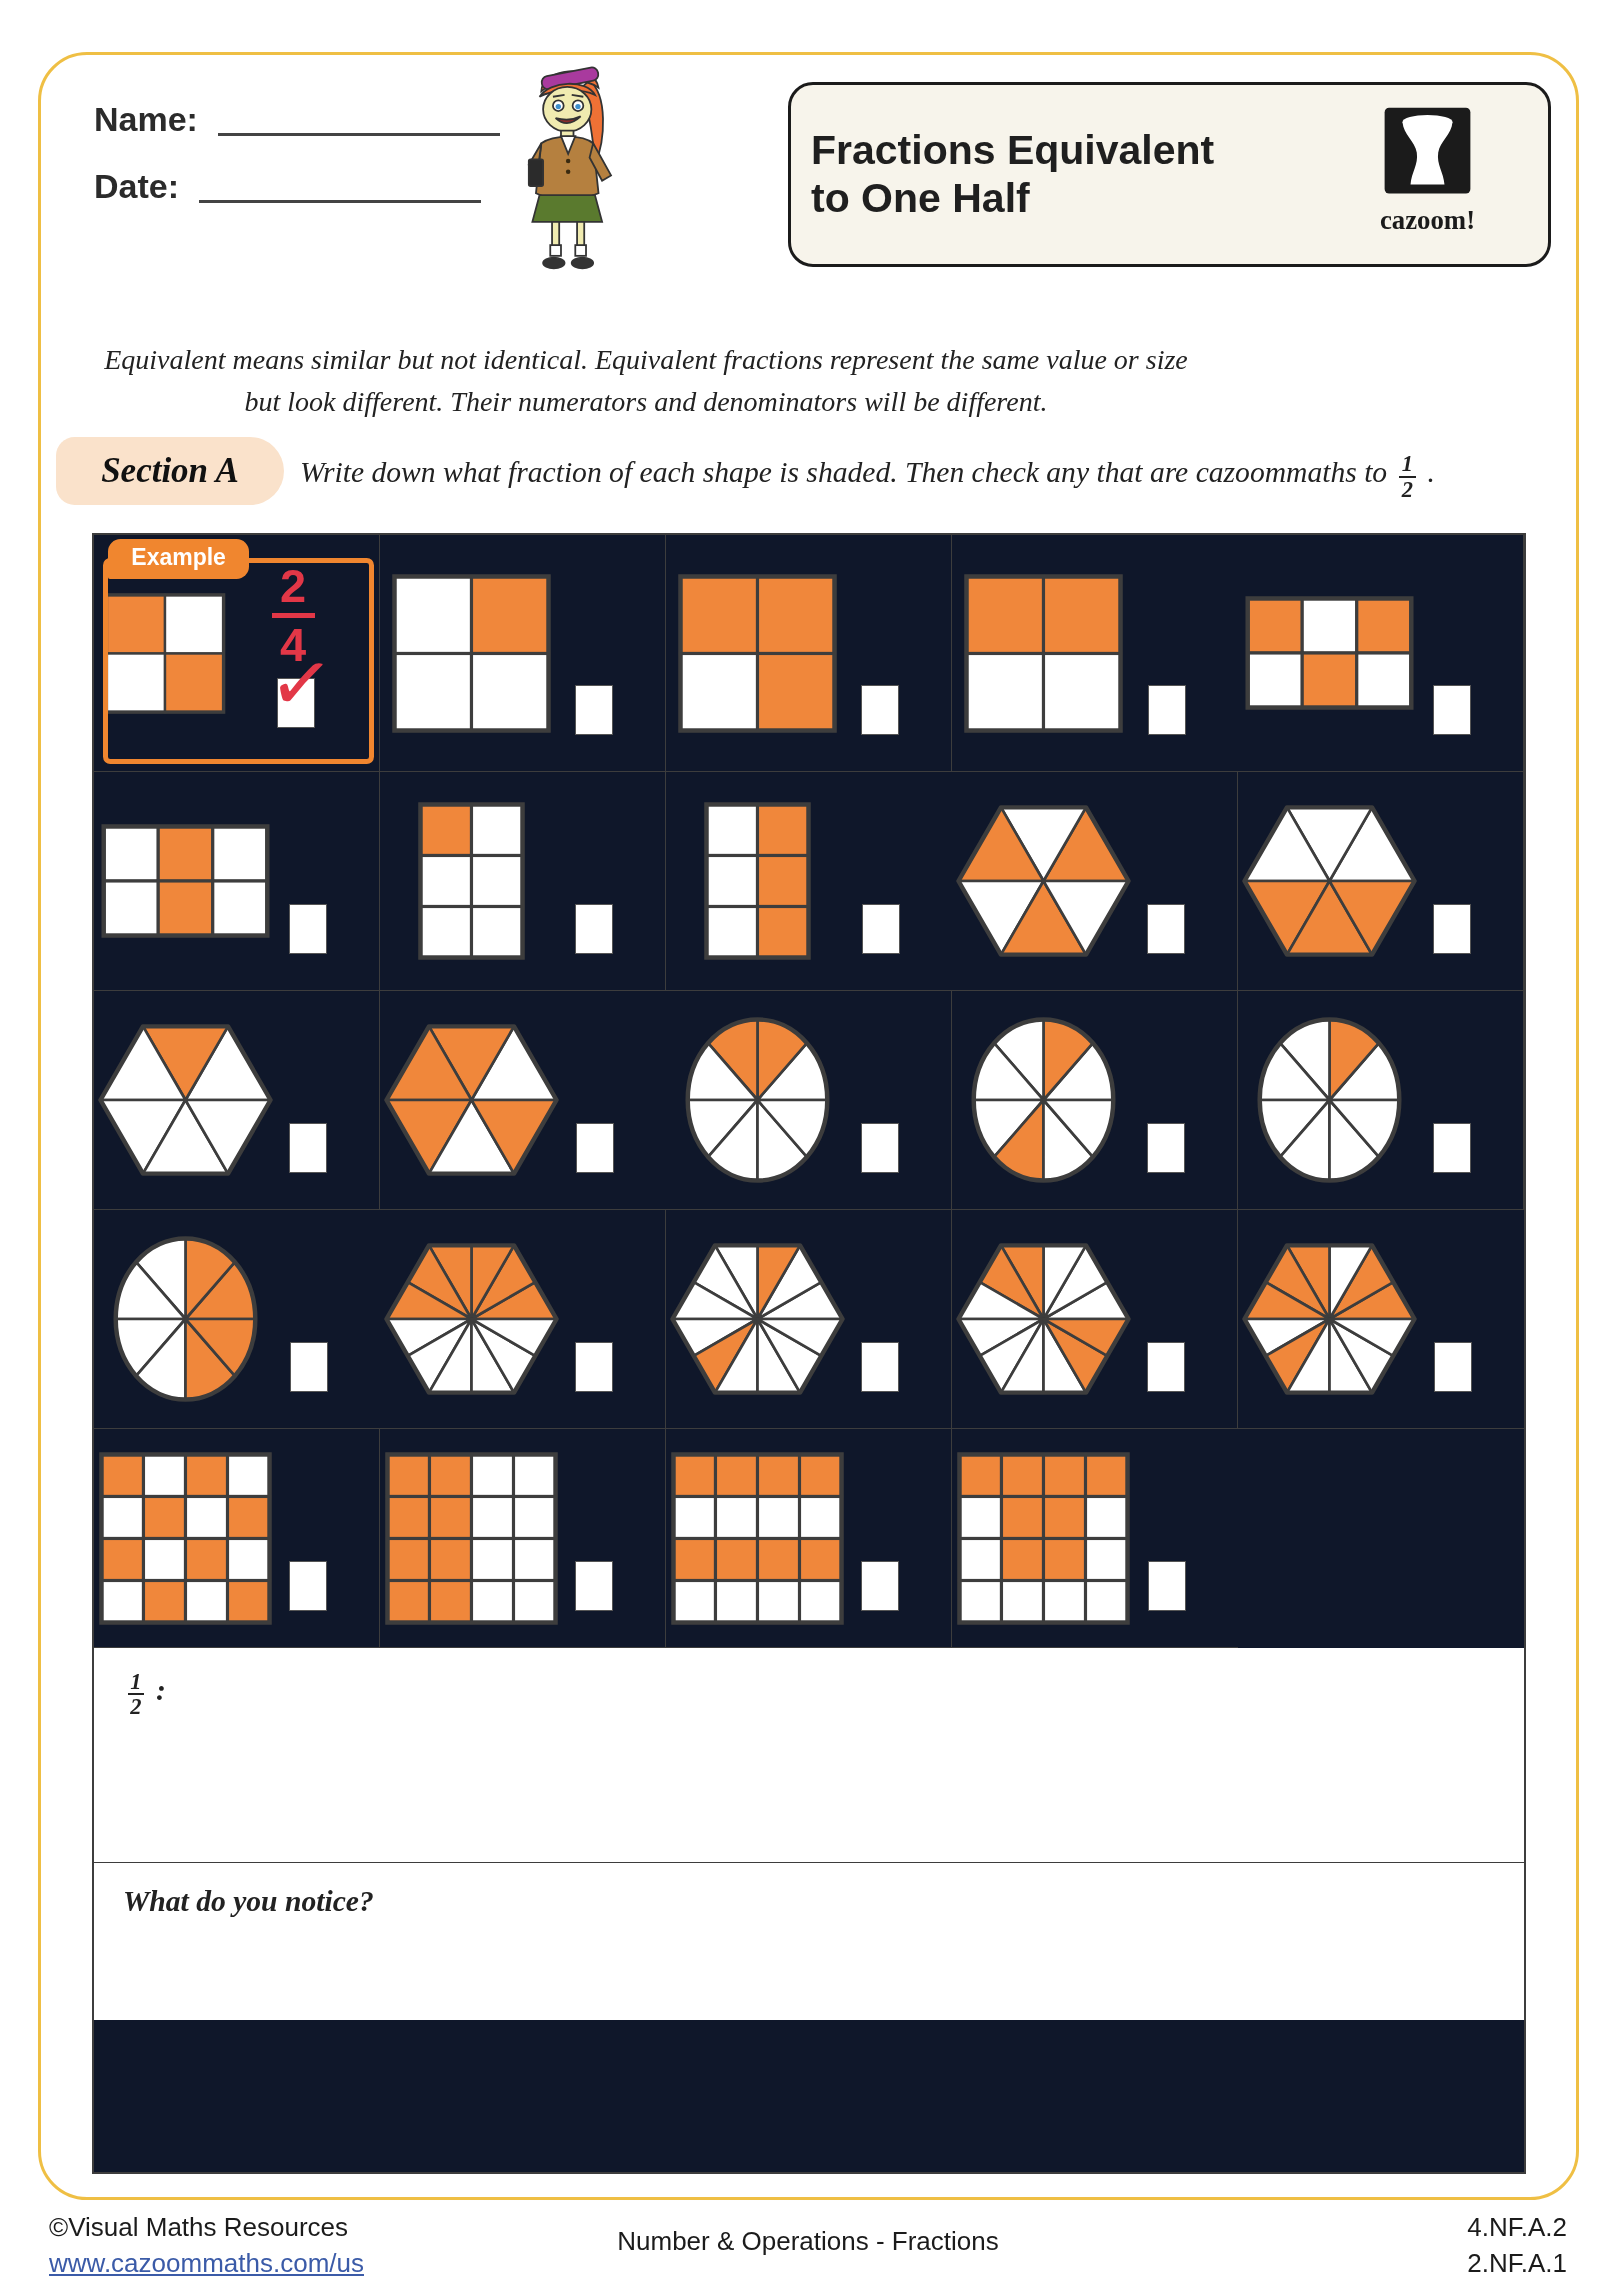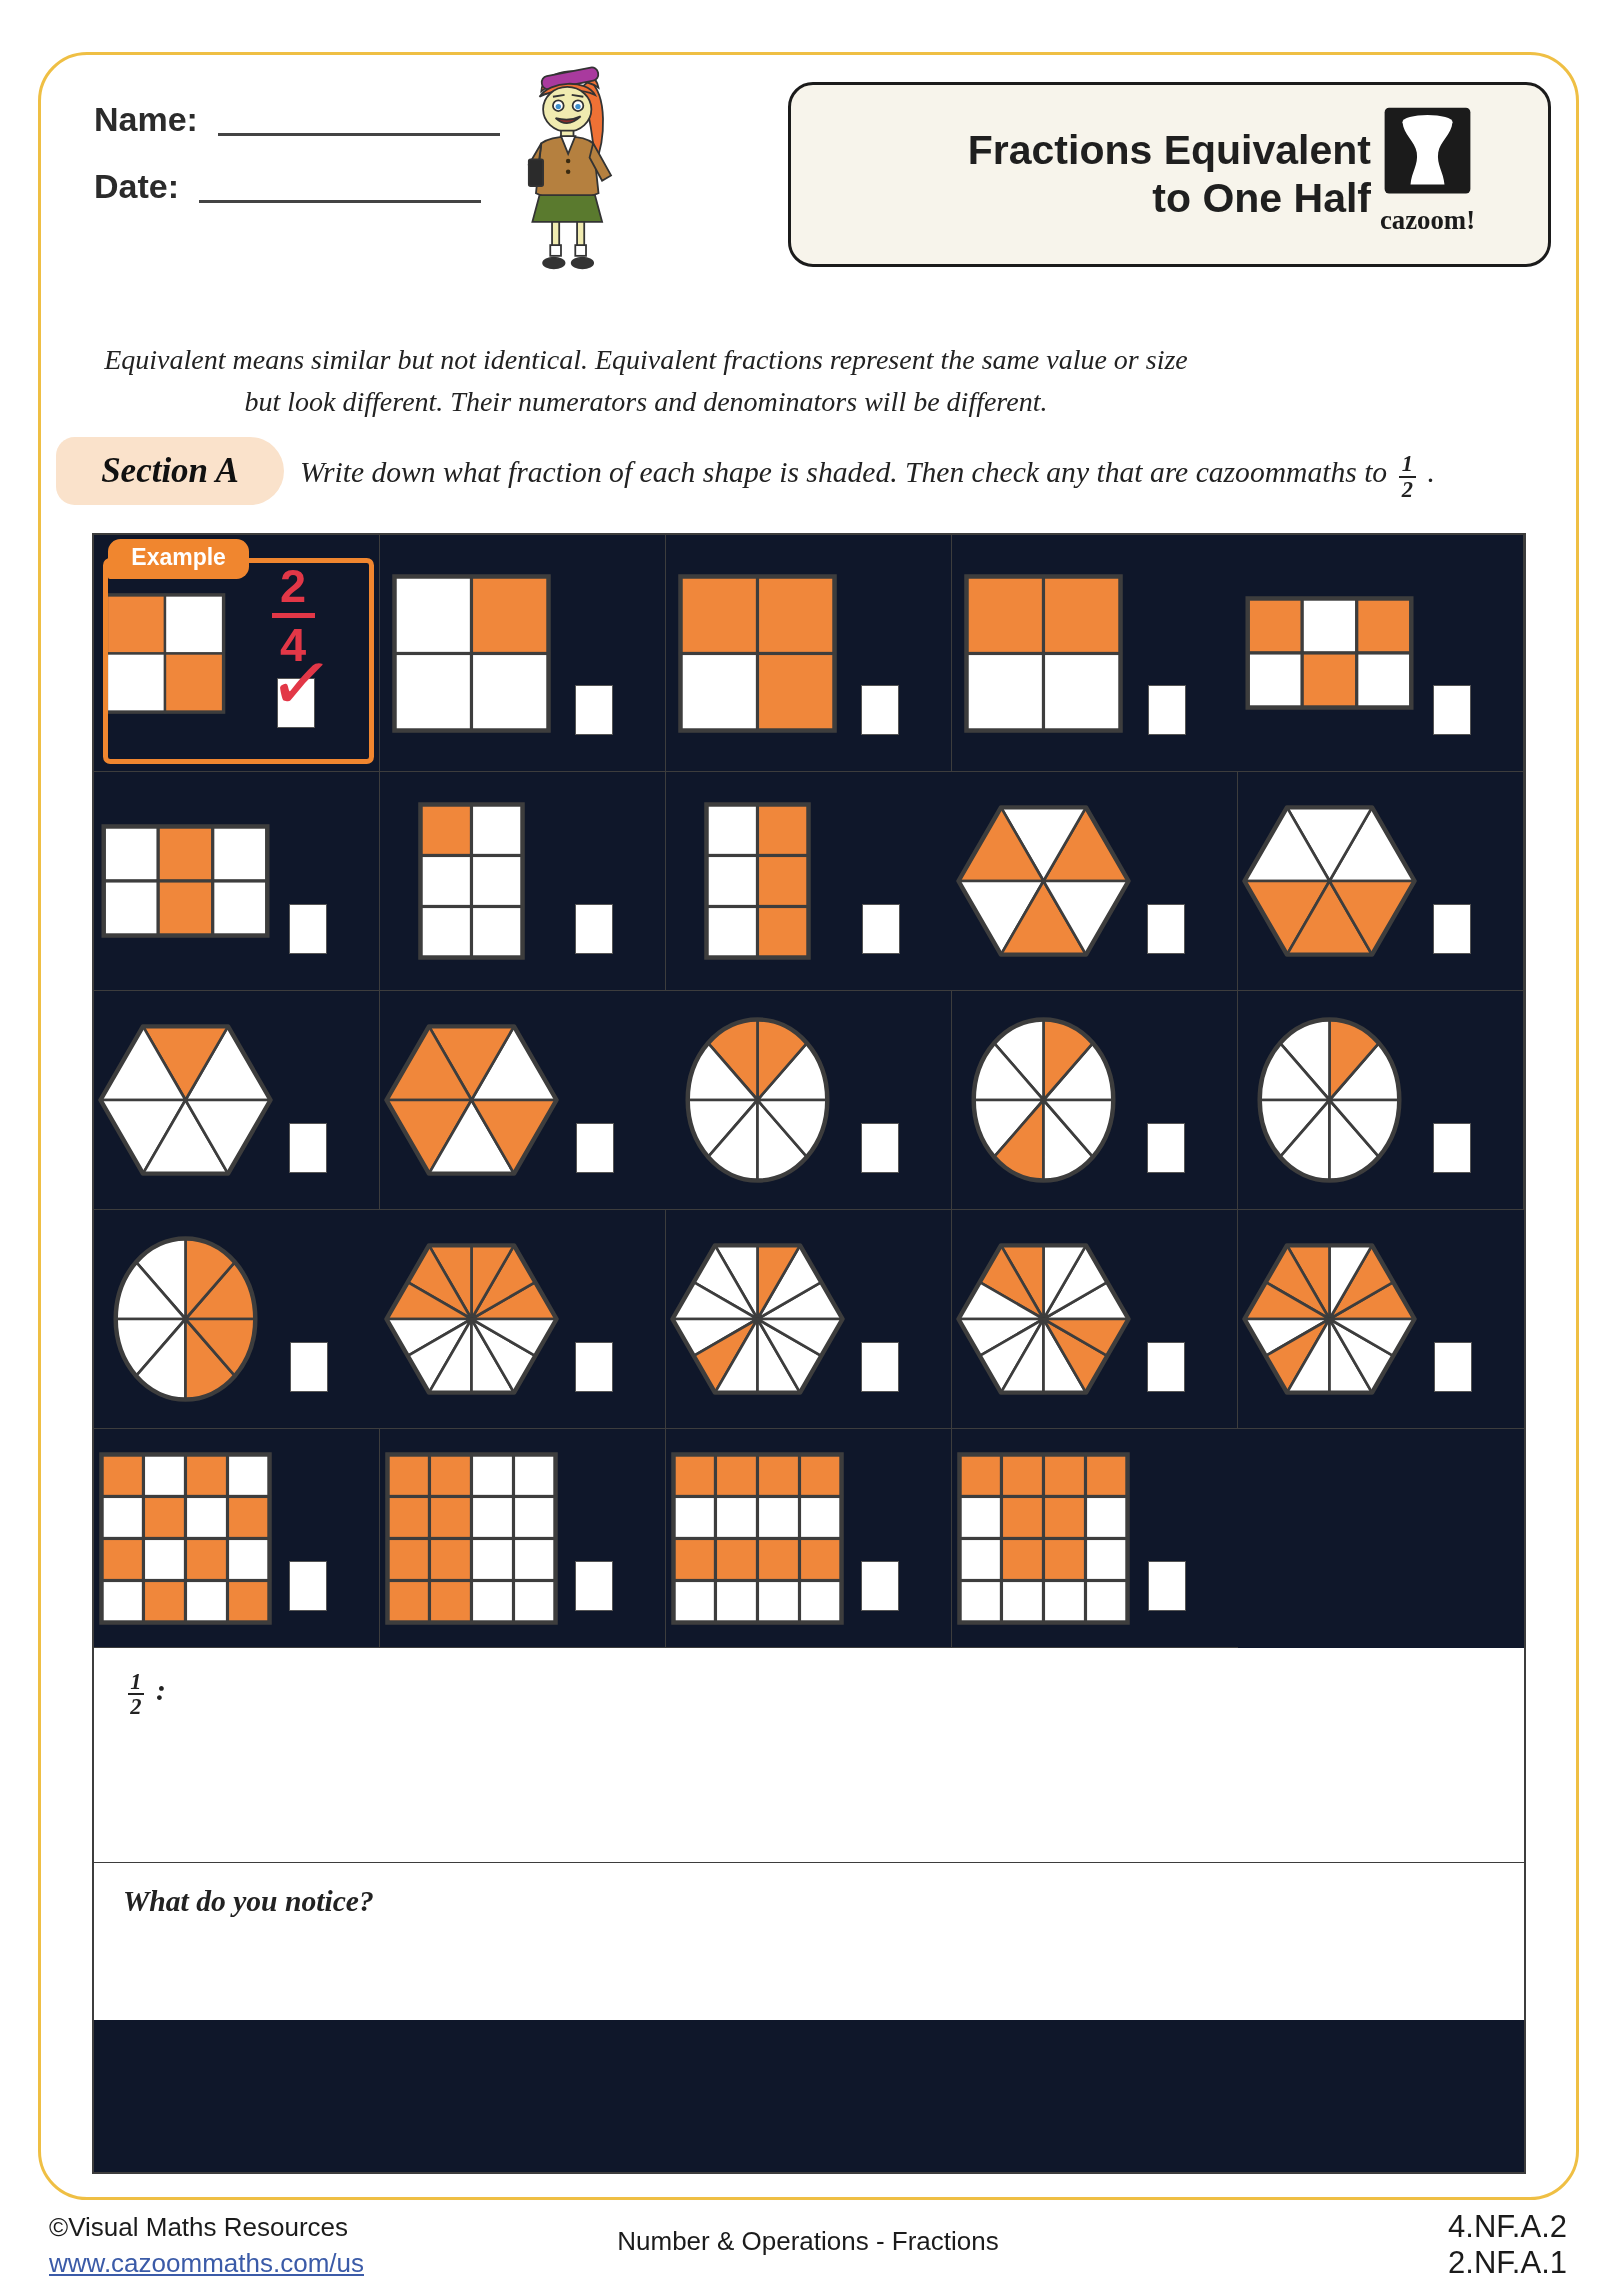--- a/index.html
+++ b/index.html
@@ -9,21 +9,21 @@
          border:3.6px solid var(--gold);border-radius:49px;background:#fff;}
 
   
   .name-row,.date-row{position:absolute;left:94px;font-weight:bold;font-size:34px;color:#2b2b2b;}
   .name-row{top:100px;} .date-row{top:167px;}
   .wline{display:inline-block;width:282px;border-bottom:3.1px solid #444;height:32px;margin-left:19.7px;vertical-align:-5.4px;}
   .girl{position:absolute;left:502px;top:50px;}
 
   .title-box{position:absolute;left:788px;top:82px;width:757px;height:179px;background:var(--cream);
              border:3.1px solid #1b1b1b;border-radius:25px;display:flex;align-items:center;}
-  .title-text{flex:1;text-align:right;font-weight:bold;font-size:41px;line-height:1.15;color:#1f1f1f;padding-left:27px;}
+  .title-text{flex:1;text-align:left;font-weight:bold;font-size:41px;line-height:1.15;color:#1f1f1f;padding-left:20px;}
   .logo{width:161px;text-align:left;margin-right:16px;}
 
   
   .intro{position:absolute;left:0;top:339px;width:1292px;text-align:center;
          font-family:"Liberation Serif",serif;font-style:italic;font-size:28px;line-height:42px;color:#222;}
   .section-pill{position:absolute;left:56px;top:437px;width:228px;height:68px;background:var(--peach);
                 border-radius:19.7px 36px 36px 19.7px;display:flex;align-items:center;justify-content:center;
                 font-family:"Liberation Serif",serif;font-style:italic;font-weight:bold;font-size:35px;color:#111;}
   .instruction{position:absolute;left:300px;top:452px;width:1254px;
                font-family:"Liberation Serif",serif;font-style:italic;font-size:29.6px;color:#222;}
@@ -55,21 +55,21 @@
 
   
   .prompt{grid-column:1/-1;position:relative;padding:21.5px 29px;background:#fff;
           font-family:"Liberation Serif",serif;font-style:italic;font-weight:bold;font-size:29.6px;color:#222;}
   .promptA{border-bottom:1.8px solid var(--line);}
 
   
   .footer-left{position:absolute;left:49px;top:2209px;font-size:26px;line-height:36px;}
   .footer-link{color:var(--link);text-decoration:underline;}
   .footer-center{position:absolute;left:0;top:2226px;width:1616px;text-align:center;font-size:26px;}
-  .footer-right{position:absolute;right:49px;top:2209px;text-align:center;font-size:31px;line-height:36px;}
+  .footer-right{position:absolute;right:49px;top:2209px;text-align:center;font-size:26px;line-height:36px;}
 </style>
 </head>
 <body>
 
 <div class="frame"></div>
 
 <div class="name-row">
   <span>Name:</span><span class="wline"></span>
 </div>
 <div class="date-row">

